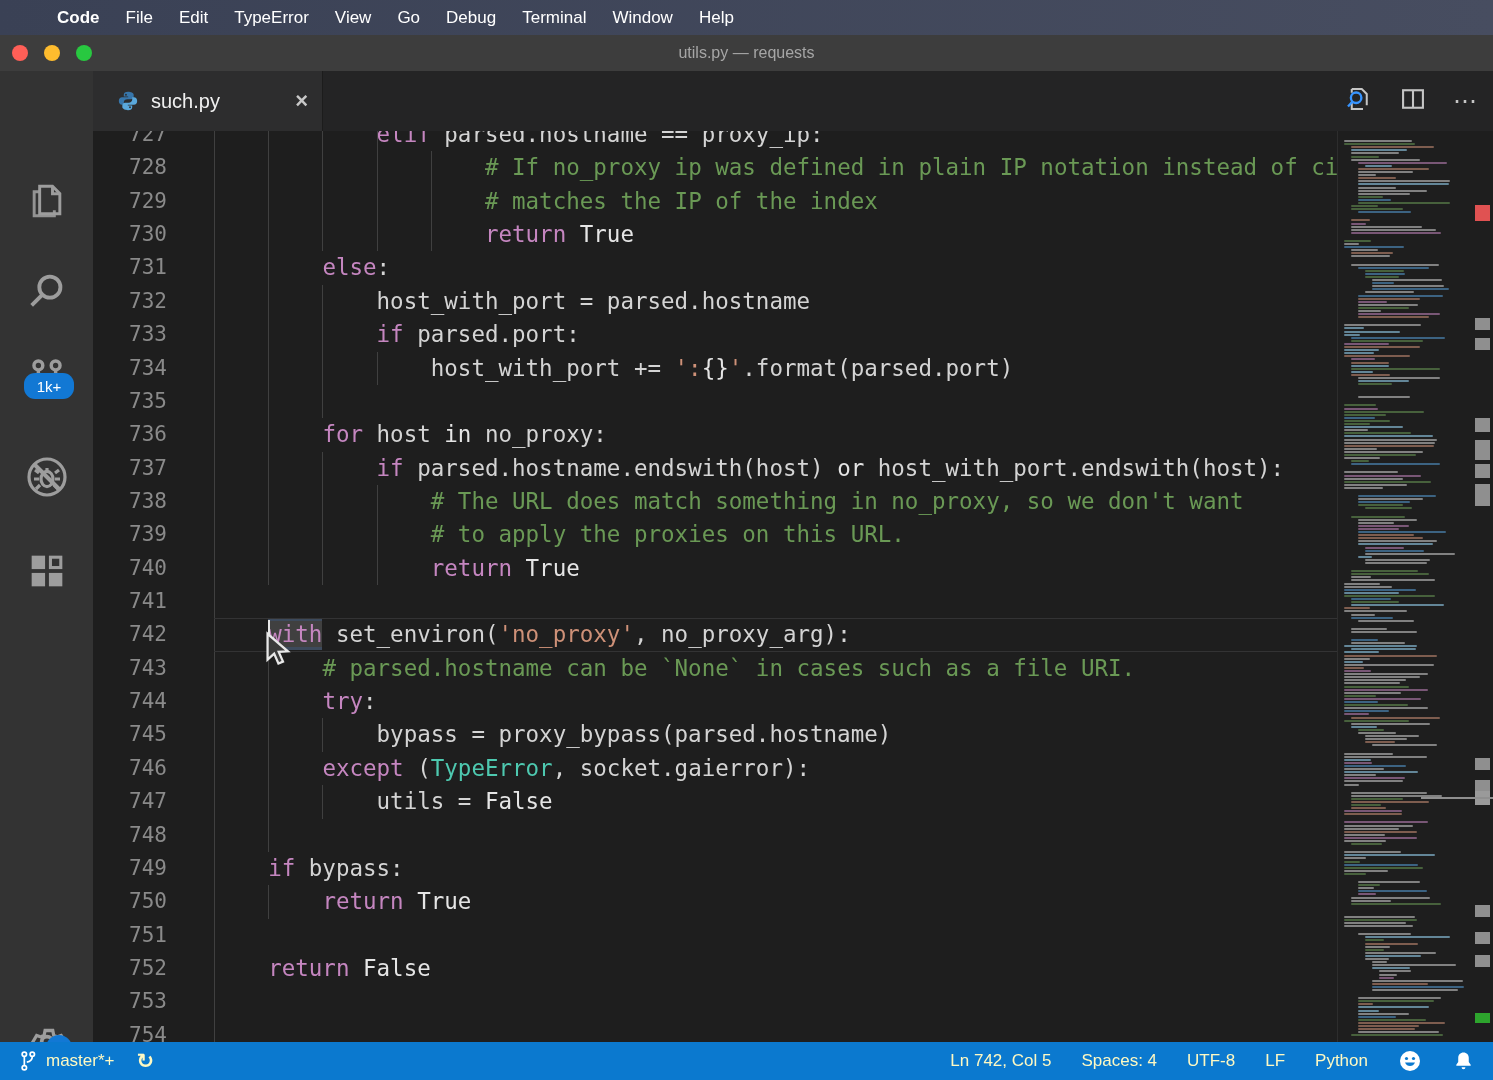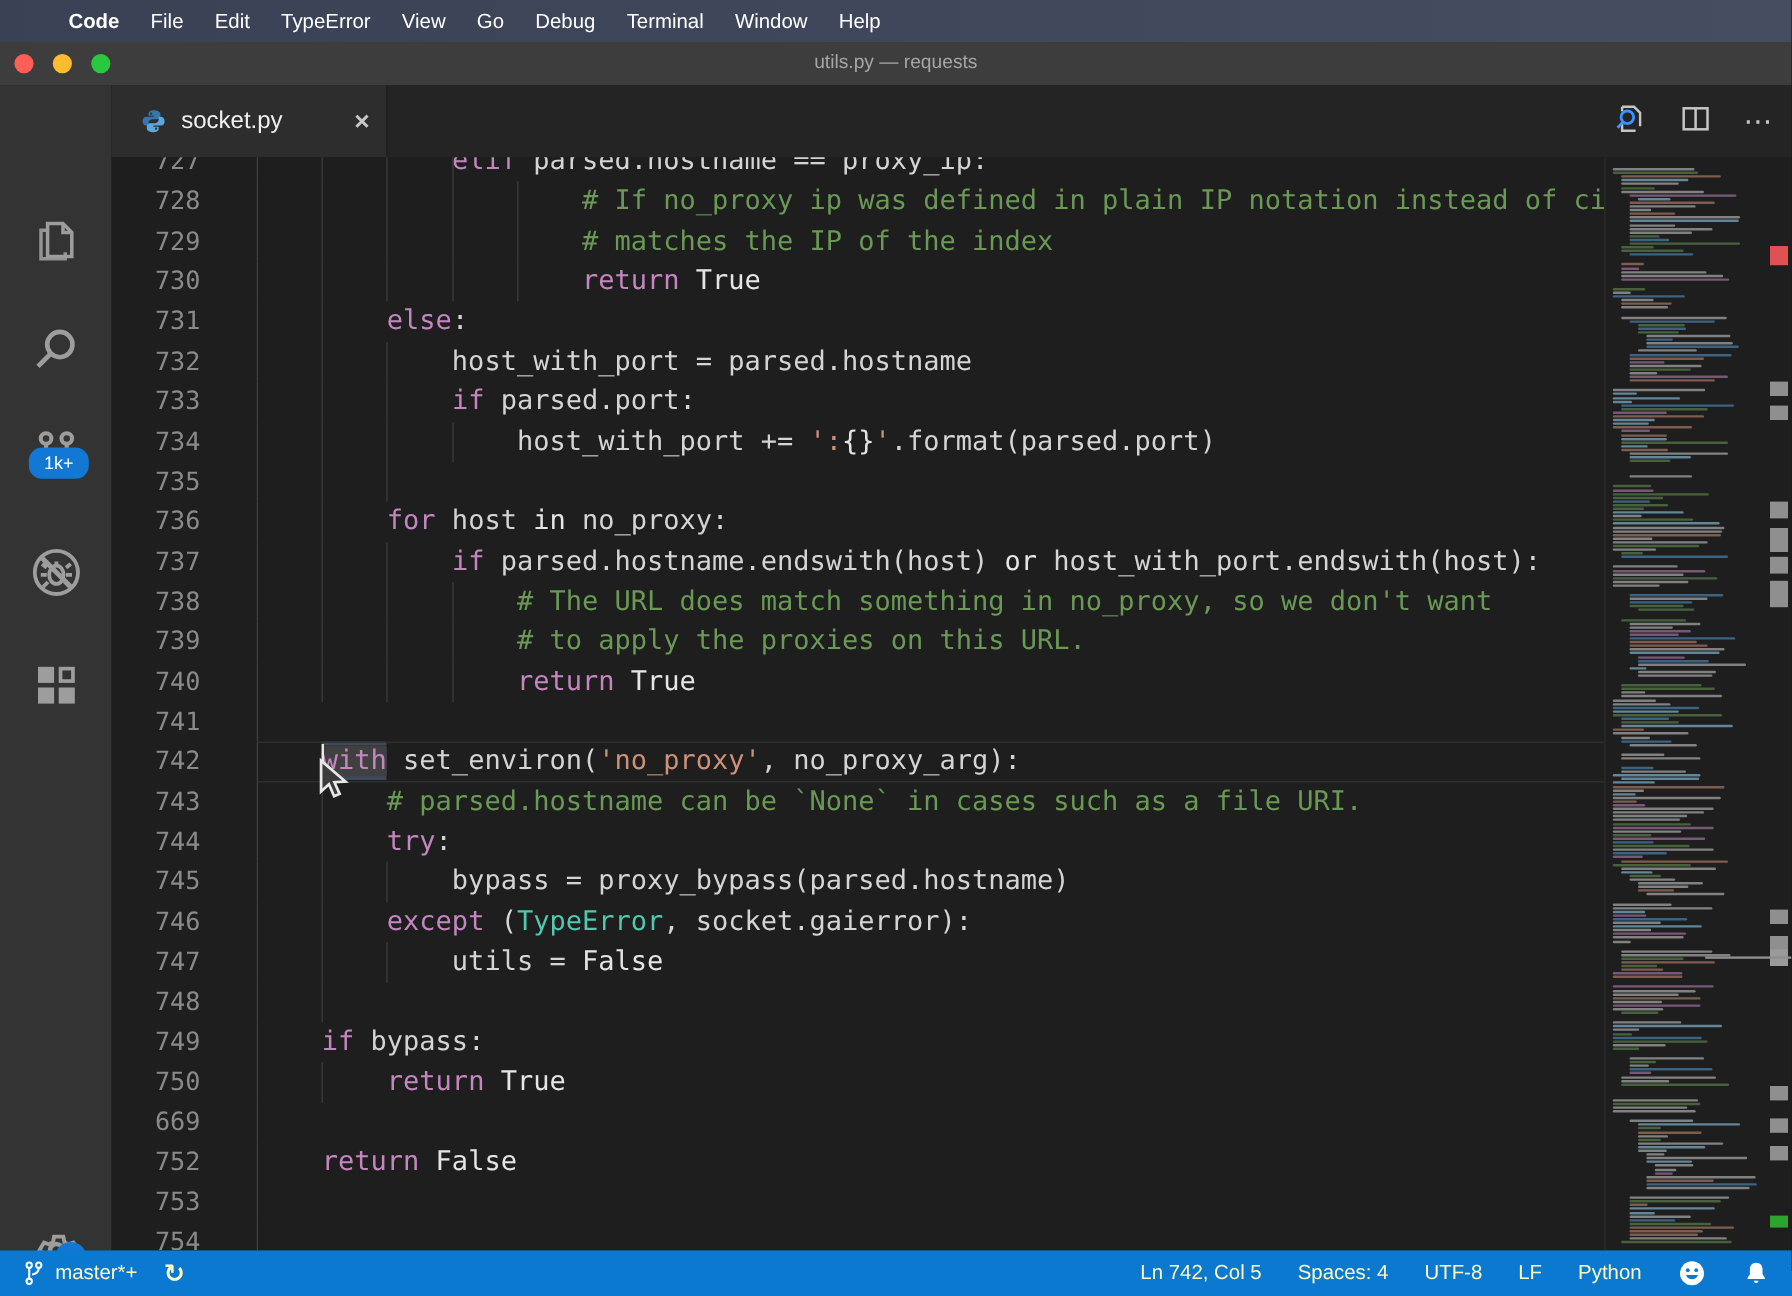--- a/index.html
+++ b/index.html
@@ -156,21 +156,21 @@
       </div>
     </div>
 
     <div class="editor-group">
       <div class="tabbar">
         <div class="tab">
           <svg width="22" height="22" viewBox="0 0 24 24">
             <path fill="#3776ab" d="M12 2c-3 0-4.6 1.2-4.6 3.2V7h4.8v1H5.6C3.4 8 2 9.6 2 12s1.4 4 3.6 4h1.8v-2.4c0-2 1.7-3.4 3.8-3.4h4c1.7 0 3-1.3 3-3V5.2C18.2 3.2 15 2 12 2zm-2.2 2.2a1 1 0 1 1 0 2 1 1 0 0 1 0-2z"></path>
             <path fill="#5aa8dc" d="M12 22c3 0 4.6-1.2 4.6-3.2V17h-4.8v-1h6.6c2.2 0 3.6-1.6 3.6-4s-1.4-4-3.6-4h-1.8v2.4c0 2-1.7 3.4-3.8 3.4h-4c-1.7 0-3 1.3-3 3v1.8C5.8 20.8 9 22 12 22zm2.2-2.2a1 1 0 1 1 0-2 1 1 0 0 1 0 2z"></path>
           </svg>
-          <span class="tab-label">socket.py</span>
+          <span class="tab-label">such.py</span>
           <span class="tab-close">×</span>
         </div>
         <div class="editor-actions">
           <span>
             <svg width="30" height="30" viewBox="0 0 24 24" fill="none">
               <path d="M7 4h8l4 4v9" stroke="#c5c5c5" stroke-width="1.6"></path>
               <path d="M7 4v3M7 14v6h9" stroke="#c5c5c5" stroke-width="1.6"></path>
               <circle cx="10.5" cy="11" r="4.2" stroke="#3794ff" stroke-width="1.9"></circle>
               <path d="M7.5 14.2L4 18" stroke="#3794ff" stroke-width="1.9"></path>
             </svg>
@@ -204,21 +204,21 @@
             <div class="code-row"><div class="line-num">741</div><div class="guide" style="left: calc(0ch + 121px);"></div></div>
             <div class="code-row current-line"><div class="line-num">742</div><div class="guide" style="left: calc(0ch + 121px);"></div><span class="tk-txt">    </span><span class="tk-kwsel">with</span><span class="tk-txt"> set_environ(</span><span class="tk-str">'no_proxy'</span><span class="tk-txt">, no_proxy_arg):</span><div class="cl-border" style="top: 0px;"></div><div class="cl-border" style="bottom: 0px;"></div><div class="cursor-caret" style="left: calc(4ch + 121px);"></div></div>
             <div class="code-row"><div class="line-num">743</div><div class="guide" style="left: calc(0ch + 121px);"></div><div class="guide" style="left: calc(4ch + 121px);"></div><span class="tk-txt">        </span><span class="tk-com"># parsed.hostname can be `None` in cases such as a file URI.</span></div>
             <div class="code-row"><div class="line-num">744</div><div class="guide" style="left: calc(0ch + 121px);"></div><div class="guide" style="left: calc(4ch + 121px);"></div><span class="tk-txt">        </span><span class="tk-kw">try</span><span class="tk-txt">:</span></div>
             <div class="code-row"><div class="line-num">745</div><div class="guide" style="left: calc(0ch + 121px);"></div><div class="guide" style="left: calc(4ch + 121px);"></div><div class="guide" style="left: calc(8ch + 121px);"></div><span class="tk-txt">            bypass = proxy_bypass(parsed.hostname)</span></div>
             <div class="code-row"><div class="line-num">746</div><div class="guide" style="left: calc(0ch + 121px);"></div><div class="guide" style="left: calc(4ch + 121px);"></div><span class="tk-txt">        </span><span class="tk-kw">except</span><span class="tk-txt"> (</span><span class="tk-cls">TypeError</span><span class="tk-txt">, socket.gaierror):</span></div>
             <div class="code-row"><div class="line-num">747</div><div class="guide" style="left: calc(0ch + 121px);"></div><div class="guide" style="left: calc(4ch + 121px);"></div><div class="guide" style="left: calc(8ch + 121px);"></div><span class="tk-txt">            utils = </span><span class="tk-blue">False</span></div>
             <div class="code-row"><div class="line-num">748</div><div class="guide" style="left: calc(0ch + 121px);"></div><div class="guide" style="left: calc(4ch + 121px);"></div></div>
             <div class="code-row"><div class="line-num">749</div><div class="guide" style="left: calc(0ch + 121px);"></div><span class="tk-txt">    </span><span class="tk-kw">if</span><span class="tk-txt"> bypass:</span></div>
             <div class="code-row"><div class="line-num">750</div><div class="guide" style="left: calc(0ch + 121px);"></div><div class="guide" style="left: calc(4ch + 121px);"></div><span class="tk-txt">        </span><span class="tk-kw">return</span><span class="tk-txt"> </span><span class="tk-blue">True</span></div>
-            <div class="code-row"><div class="line-num">669</div><div class="guide" style="left: calc(0ch + 121px);"></div></div>
+            <div class="code-row"><div class="line-num">751</div><div class="guide" style="left: calc(0ch + 121px);"></div></div>
             <div class="code-row"><div class="line-num">752</div><div class="guide" style="left: calc(0ch + 121px);"></div><span class="tk-txt">    </span><span class="tk-kw">return</span><span class="tk-txt"> </span><span class="tk-blue">False</span></div>
             <div class="code-row"><div class="line-num">753</div><div class="guide" style="left: calc(0ch + 121px);"></div></div>
             <div class="code-row"><div class="line-num">754</div><div class="guide" style="left: calc(0ch + 121px);"></div></div>
           </div>
 
         <svg class="mouse-pointer" style="left:168px; top:500px" width="36" height="40" viewBox="0 0 24 28">
           <path d="M4 2l0 18 4.6-4.2 3 7 3.2-1.4-3-6.8 6.4-0.4z" fill="#3b3b3b" stroke="#e8e8e8" stroke-width="1.6"></path>
         </svg>
 
         <div class="minimap" id="minimap">

